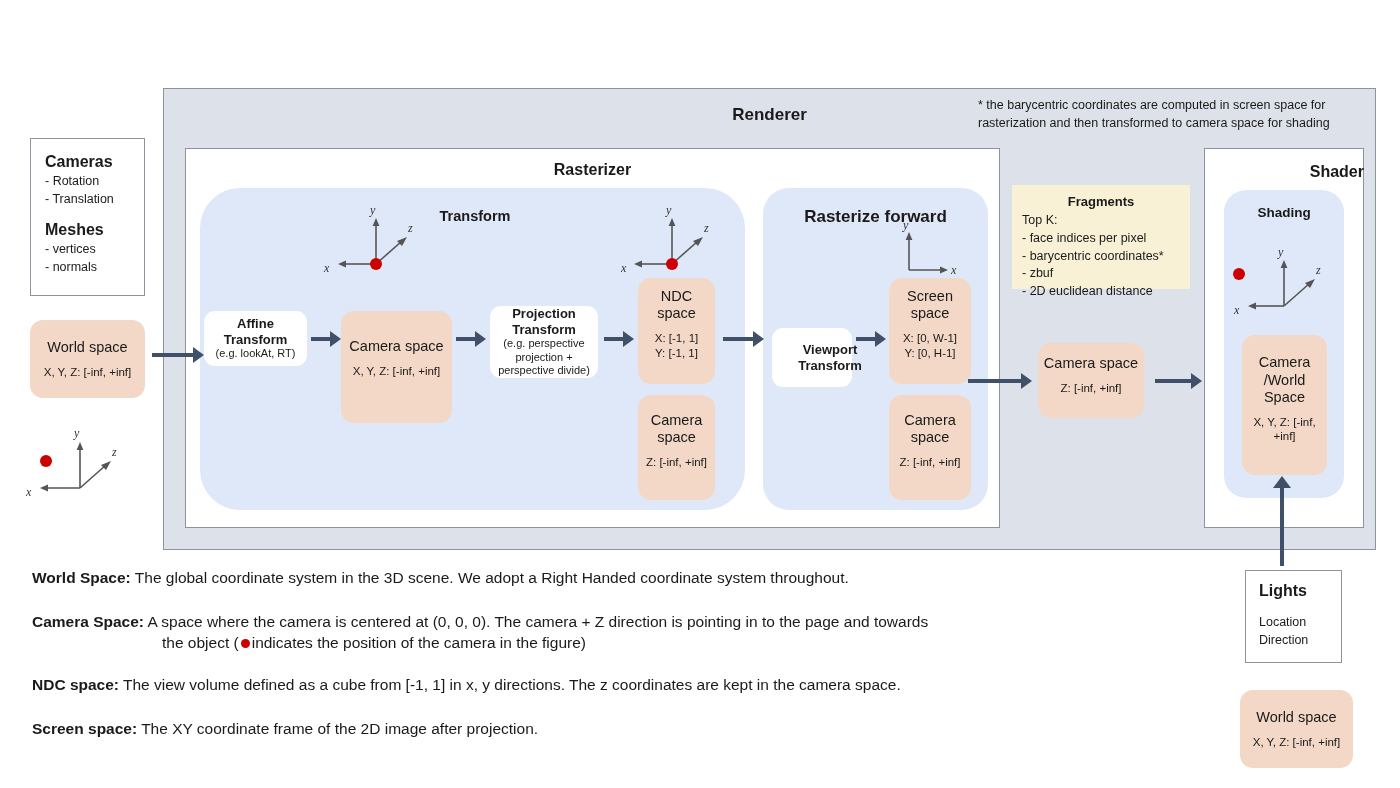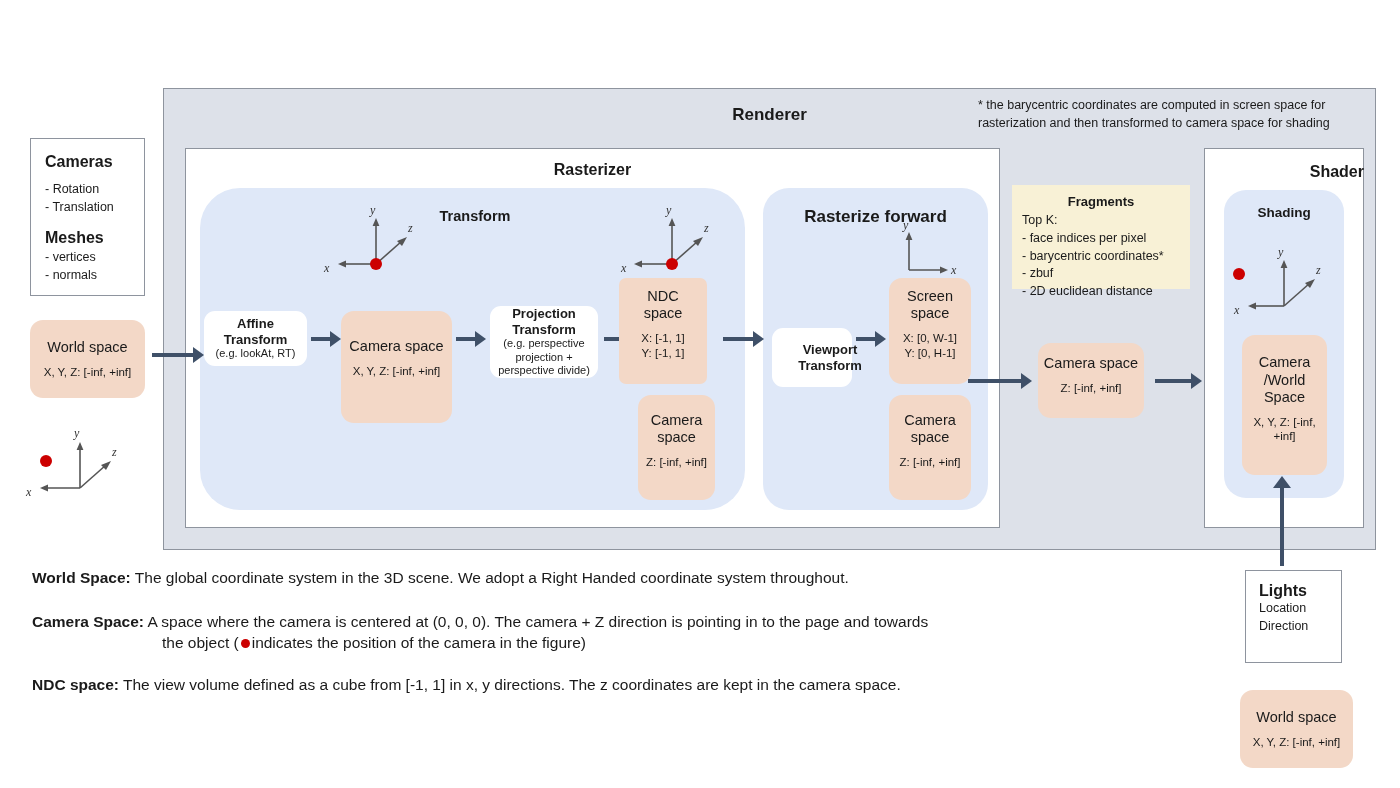--- a/index.html
+++ b/index.html
@@ -65,41 +65,41 @@
     background:#f8f1d6;box-sizing:border-box;
   }
   .box-title{font-size:14.5px;line-height:1.18;text-align:center;}
   .box-sub{font-size:11.5px;line-height:1.25;text-align:center;margin-top:9px;}
   .box-titleb{font-weight:bold;font-size:13px;line-height:1.2;text-align:center;}
   .box-subs{font-size:11px;line-height:1.22;text-align:center;}
 
   
   #cameras-meshes{left:30px;top:138px;width:115px;height:158px;padding:14px 0 0 14px;}
   #cameras-h{font-size:16px;font-weight:bold;}
-  #cm-list{font-size:12.5px;line-height:1.45;margin-top:9px;}
+  #cm-list{font-size:12.5px;line-height:1.45;margin-top:1px;}
   #meshes-h{font-size:16px;font-weight:bold;margin-top:13px;}
 
   #world-space-box{left:30px;top:320px;width:115px;height:78px;}
   #affine-box{left:204px;top:311px;width:103px;height:55px;}
   #cameraspace-t-box{left:341px;top:311px;width:111px;height:112px;}
   #projection-box{left:490px;top:306px;width:108px;height:72px;}
-  #ndc-box{left:619px;top:278px;width:88px;height:106px;border-radius:7px;}
+  #ndc-box{left:638px;top:278px;width:77px;height:106px;}
   #camspace-ndc-box{left:638px;top:395px;width:77px;height:105px;}
   #viewport-box{left:772px;top:328px;width:80px;height:59px;padding-left:36px;}
   #screen-box{left:889px;top:278px;width:82px;height:106px;}
   #camspace-scr-box{left:889px;top:395px;width:82px;height:105px;}
   #fragments-box{left:1012px;top:185px;width:178px;height:104px;padding:9px 0 0 10px;}
   #frag-title{font-size:13px;font-weight:bold;text-align:center;width:158px;}
   #frag-list{font-size:12.5px;line-height:1.42;margin-top:3px;}
   #camspace-frag-box{left:1038px;top:343px;width:106px;height:75px;}
   #camworld-box{left:1242px;top:335px;width:85px;height:140px;}
 
   #lights-box{left:1245px;top:570px;width:97px;height:93px;padding:11px 0 0 13px;}
   #lights-h{font-size:16px;font-weight:bold;}
-  #lights-list{font-size:12.5px;line-height:1.4;margin-top:0;}
+  #lights-list{font-size:12.5px;line-height:1.4;margin-top:14px;}
   #world-space-box-2{left:1240px;top:690px;width:113px;height:78px;}
 
   
   .arrow-h{height:4px;background:#3f5068;}
   .arrow-head-r{
     width:0;height:0;border-top:8px solid transparent;border-bottom:8px solid transparent;
     border-left:11px solid #3f5068;
   }
   .arrow-head-u{
     width:0;height:0;border-left:9px solid transparent;border-right:9px solid transparent;
@@ -349,13 +349,17 @@
       <span>A space where the camera is centered at (0, 0, 0). The camera + Z direction is pointing in to the page and towards</span>
     </div>
     <div class="def-ind">
       <span>the object (</span><span class="reddot-inline"></span><span>indicates the position of the camera in the figure)</span>
     </div>
   </div>
   <div class="def">
     <span class="bold">NDC space:</span>
     <span>The view volume defined as a cube from [-1, 1] in x, y directions. The z coordinates are kept in the camera space.</span>
   </div>
+  <div class="def" style="margin-bottom:0">
+    <span class="bold">Screen space:</span>
+    <span>The XY coordinate frame of the 2D image after projection.</span>
+  </div>
 </div>
 
 </body></html>

